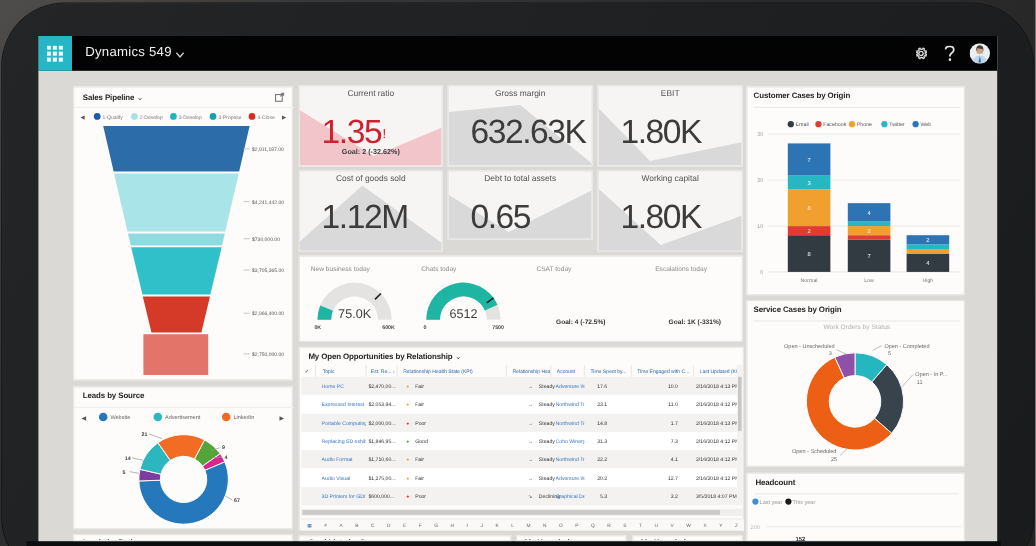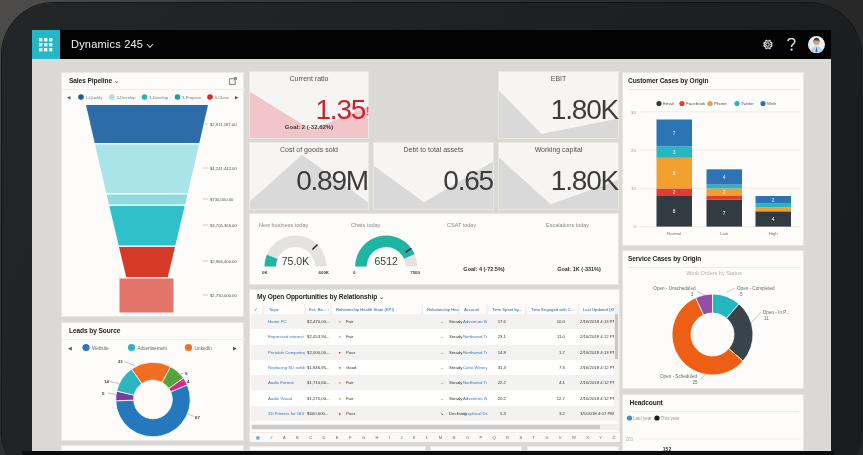--- a/index.html
+++ b/index.html
@@ -10,21 +10,21 @@
 .appbar{position:absolute;left:0;top:0;width:799px;height:29px;background:#030303}
 .waffle{position:absolute;left:0;top:0;width:28px;height:29px;background:#25b7c5}
 .waffle svg{position:absolute;left:7px;top:8px}
 .d365{position:absolute;left:39px;top:8px;color:#f2f2f2;font-size:11px;letter-spacing:.2px}
 .abicon{position:absolute;top:0;height:29px;color:#e8e8e8;display:flex;align-items:center;justify-content:center}
 .panel{position:absolute;background:#fdfcfb;border:1px solid #e9e7e4}
 .ptitle{font-size:6.6px;font-weight:bold;color:#262626;letter-spacing:-.1px;white-space:nowrap}
 .kpi{background:#f6f5f3}
 .mt{position:absolute;left:0;top:0;width:100%;height:100%}
 .ktitle{position:absolute;left:0;top:3px;width:100%;text-align:center;font-size:7px;color:#525252}
-.knum{position:absolute;left:0;top:21.5px;width:100%;text-align:right;font-size:28px;color:#3d3c3c;letter-spacing:-1.2px}
+.knum{position:absolute;left:18px;top:21.5px;width:100%;text-align:left;font-size:28px;color:#3d3c3c;letter-spacing:-1.2px}
 .knum.red{color:#ce2130}
 .bang{font-size:11px;vertical-align:4px;margin-left:1px}
 .kgoal{position:absolute;left:0;top:52px;width:100%;text-align:center;font-size:6px;font-weight:bold;color:#3a3a3a}
 .glab{position:absolute;top:8px;font-size:5.5px;color:#8a8a8a}
 .gnum{position:absolute;top:26px;text-align:center;font-size:21px;color:#ce2130;letter-spacing:-.5px}
 .ggoal{position:absolute;top:52px;text-align:center;font-size:5.5px;font-weight:bold;color:#333}
 .thead{position:absolute;left:1px;top:14px;width:369px;height:10px;font-size:4.2px;color:#2266ad}
 .thead>span{position:absolute;top:2.5px;white-space:nowrap;overflow:hidden}
 .trow{position:absolute;left:1px;width:363px;height:15px;font-size:4.3px}
 .trow>span{position:absolute;top:5px;white-space:nowrap}
@@ -54,21 +54,21 @@
             <rect x="10" y="0" width="3.4" height="3.4"></rect>
             <rect x="0" y="5" width="3.4" height="3.4"></rect>
             <rect x="5" y="5" width="3.4" height="3.4"></rect>
             <rect x="10" y="5" width="3.4" height="3.4"></rect>
             <rect x="0" y="10" width="3.4" height="3.4"></rect>
             <rect x="5" y="10" width="3.4" height="3.4"></rect>
             <rect x="10" y="10" width="3.4" height="3.4"></rect>
           </g>
         </svg>
       </div>
-    <div class="d365">Dynamics 245</div>
+    <div class="d365">Dynamics 549</div>
       <svg style="position:absolute;left:114px;top:12.5px" width="8" height="6" viewBox="0 0 8 6">
         <path d="M1 1 L4 4.4 L7 1" fill="none" stroke="#cfcfcf" stroke-width="1.1"></path>
       </svg>
     <div class="abicon" style="left:726px;width:18px">
         <svg width="11" height="11" viewBox="0 0 24 24" fill="none" stroke="#dcdcdc" stroke-width="2.4">
           <path d="M12 8.2a3.8 3.8 0 1 0 0 7.6 3.8 3.8 0 0 0 0-7.6z"></path>
           <path d="M19.3 12c0-.6.5-1.2 1.2-1.4l1.3-.4-.8-2.8-1.3.3c-.7.2-1.4-.1-1.8-.6-.4-.5-.5-1.2-.2-1.8l.6-1.2-2.4-1.5-.8 1.1c-.4.6-1.1.9-1.8.8h-.6c-.7.1-1.4-.2-1.8-.8l-.8-1.1-2.4 1.5.6 1.2c.3.6.2 1.3-.2 1.8-.4.5-1.1.8-1.8.6l-1.3-.3-.8 2.8 1.3.4c.7.2 1.2.8 1.2 1.4s-.5 1.2-1.2 1.4l-1.3.4.8 2.8 1.3-.3c.7-.2 1.4.1 1.8.6.4.5.5 1.2.2 1.8l-.6 1.2 2.4 1.5.8-1.1c.4-.6 1.1-.9 1.8-.8h.6c.7-.1 1.4.2 1.8.8l.8 1.1 2.4-1.5-.6-1.2c-.3-.6-.2-1.3.2-1.8.4-.5 1.1-.8 1.8-.6l1.3.3.8-2.8-1.3-.4c-.7-.2-1.2-.8-1.2-1.4z"></path>
         </svg>
       </div>
     <div class="abicon" style="left:750px;width:18px">
@@ -172,35 +172,42 @@
   </div>
 
   <div class="panel kpi" id="k1" style="left:217px;top:41px;width:120px;height:68px">
     <svg class="mt" viewBox="0 0 120 68" preserveAspectRatio="none">
         <polygon points="0,20.4 62.4,59.8 120,35.4 120,68 0,68" fill="#f2c5cb"></polygon>
       </svg>
     <div class="ktitle">Current ratio</div>
     <div class="knum red">1.35<span class="bang">!</span></div>
     <div class="kgoal">Goal: 2 (-32.62%)</div>
   </div>
+  <div class="panel kpi" id="k2" style="left:341px;top:41px;width:121px;height:68px">
+    <svg class="mt" viewBox="0 0 120 68" preserveAspectRatio="none">
+        <polygon points="0,22 60,16 120,66 120,68 0,68" fill="#d9d9d9"></polygon>
+      </svg>
+    <div class="ktitle">Gross margin</div>
+    <div class="knum">632.63K</div>
+  </div>
   <div class="panel kpi" id="k3" style="left:466px;top:41px;width:121px;height:68px">
     <svg class="mt" viewBox="0 0 120 68" preserveAspectRatio="none">
         <polygon points="0,19 43,64 120,48 120,68 0,68" fill="#d9d9d9"></polygon>
       </svg>
     <div class="ktitle">EBIT</div>
     <div class="knum">1.80K</div>
   </div>
   <div class="panel kpi" id="k4" style="left:217px;top:112px;width:120px;height:68px">
     <svg class="mt" viewBox="0 0 120 68" preserveAspectRatio="none">
         <polygon points="0,60 52.8,12 120,61 120,68 0,68" fill="#d9d9d9"></polygon>
       </svg>
     <div class="ktitle">Cost of goods sold</div>
-    <div class="knum">0.89M</div>
-  </div>
-  <div class="panel kpi" id="k5" style="left:341px;top:112px;width:121px;height:68px">
+    <div class="knum">1.12M</div>
+  </div>
+  <div class="panel kpi" id="k5" style="left:341px;top:112px;width:121px;height:58px">
     <svg class="mt" viewBox="0 0 120 68" preserveAspectRatio="none">
         <polygon points="0,23.8 50.4,61 120,19 120,68 0,68" fill="#d9d9d9"></polygon>
       </svg>
     <div class="ktitle">Debt to total assets</div>
     <div class="knum">0.65</div>
   </div>
   <div class="panel kpi" id="k6" style="left:466px;top:112px;width:121px;height:68px">
     <svg class="mt" viewBox="0 0 120 68" preserveAspectRatio="none">
         <polygon points="0,15 52,63 120,38 120,68 0,68" fill="#d9d9d9"></polygon>
       </svg>

